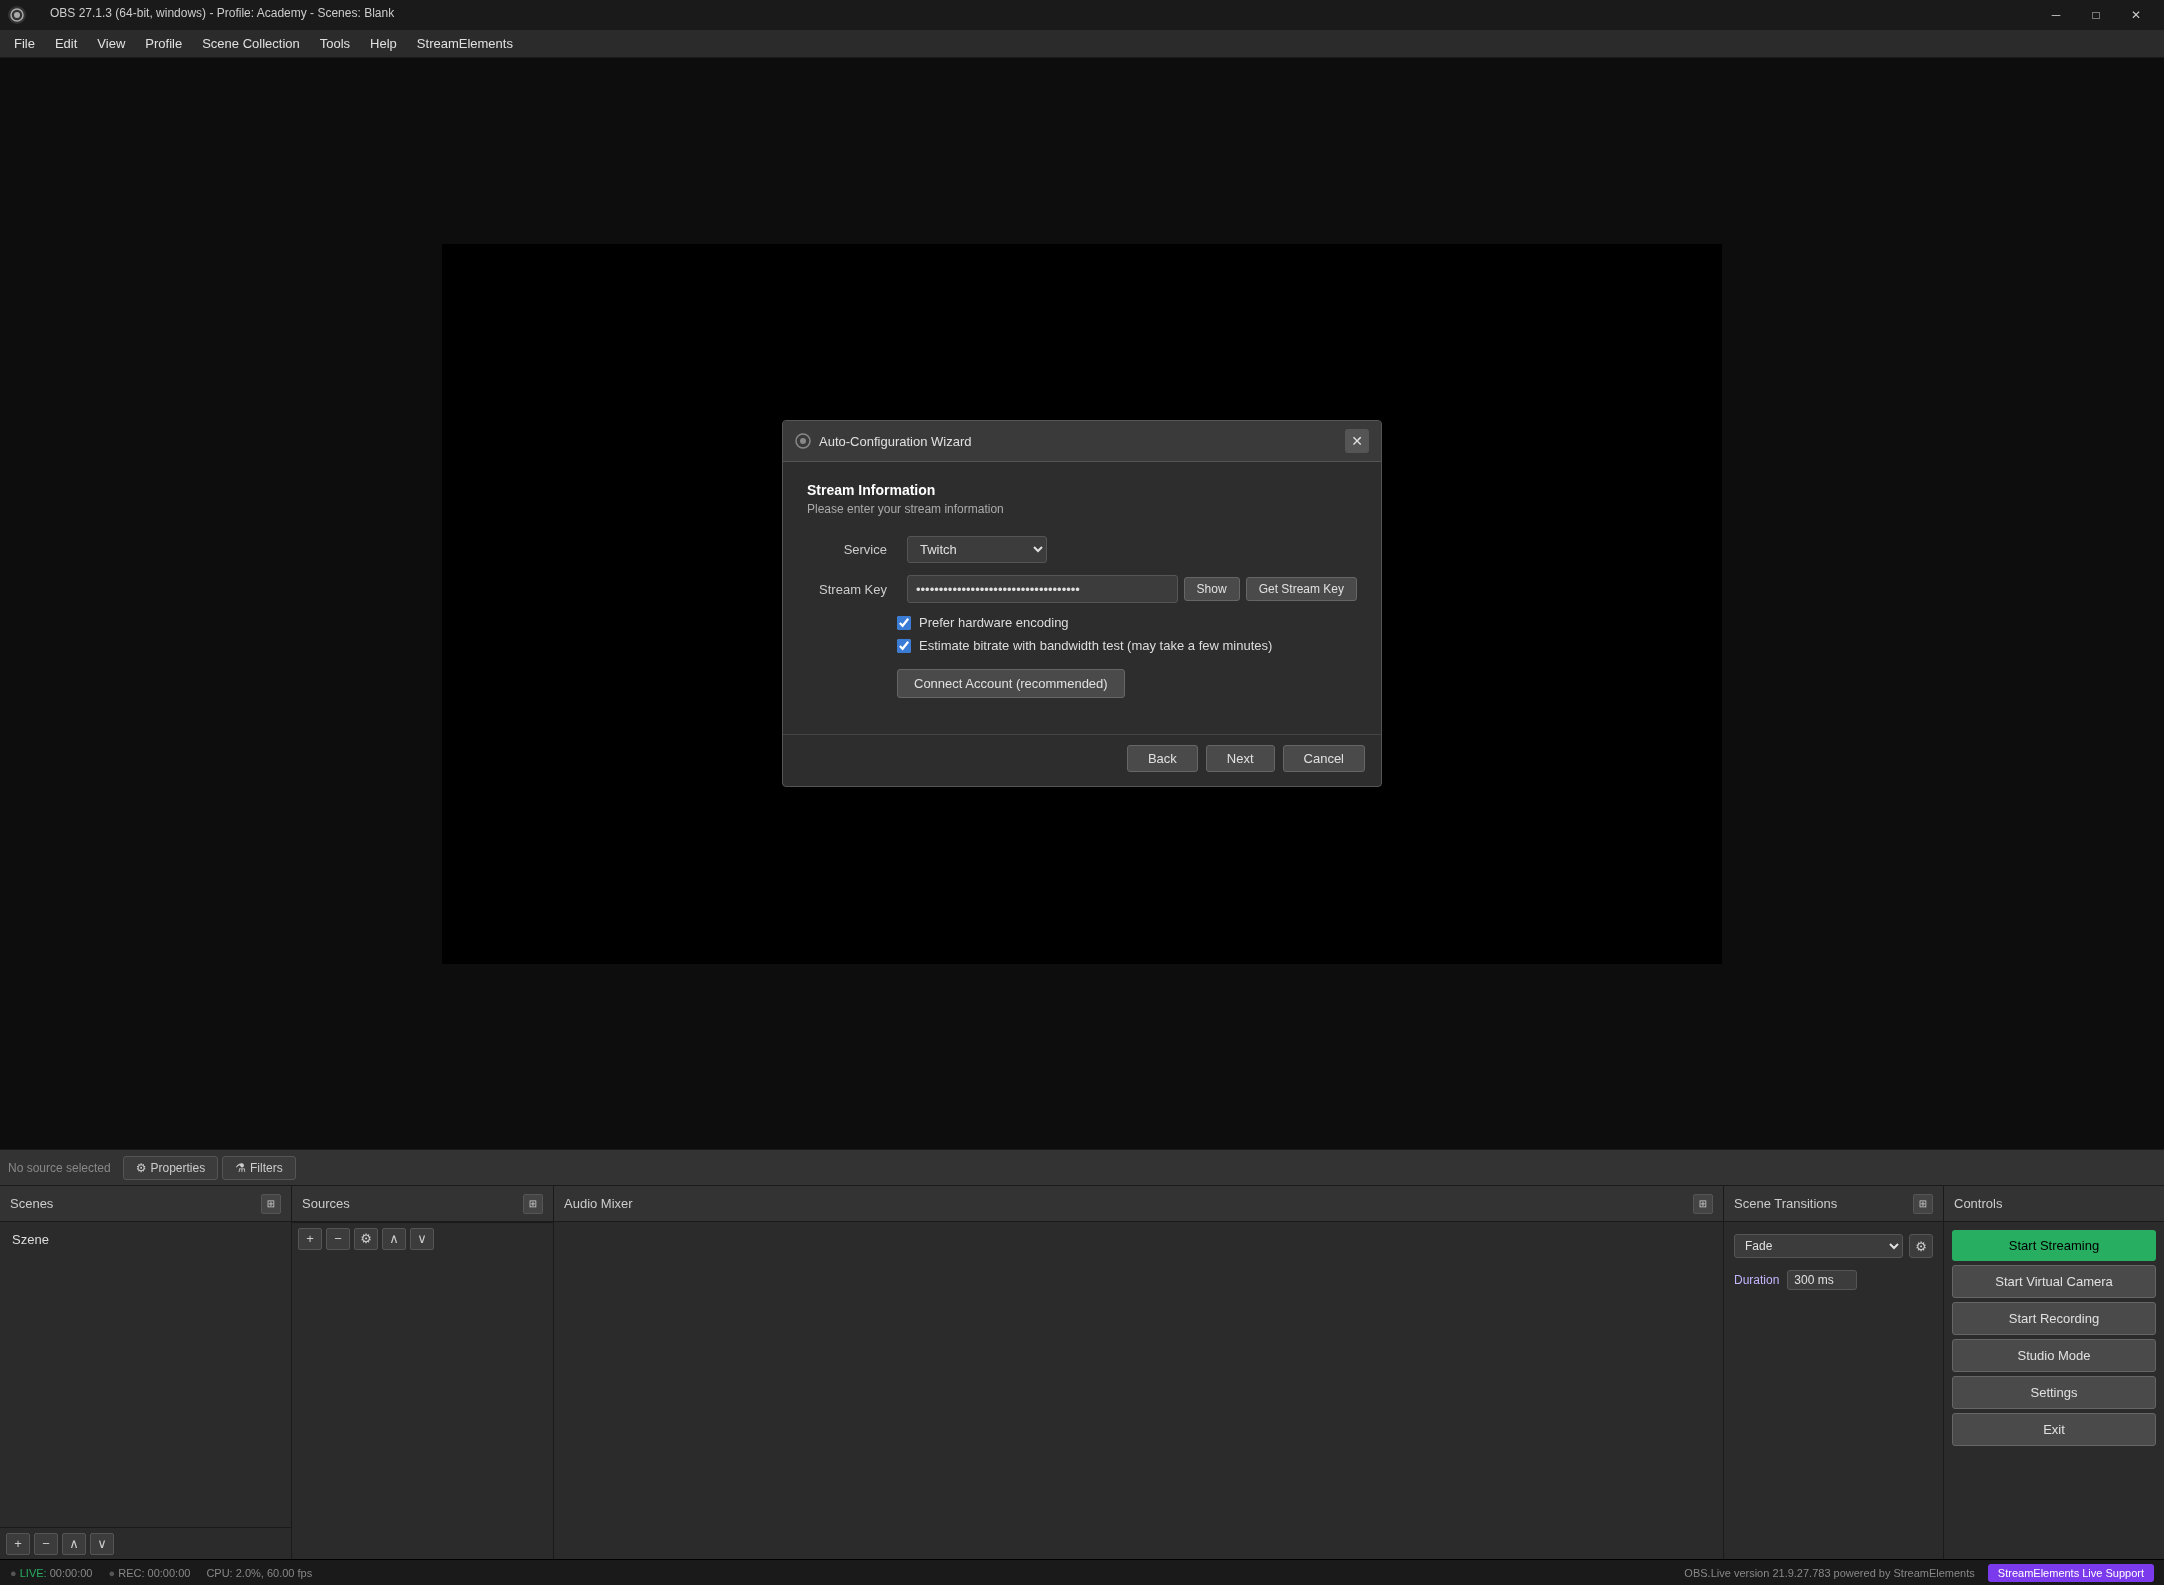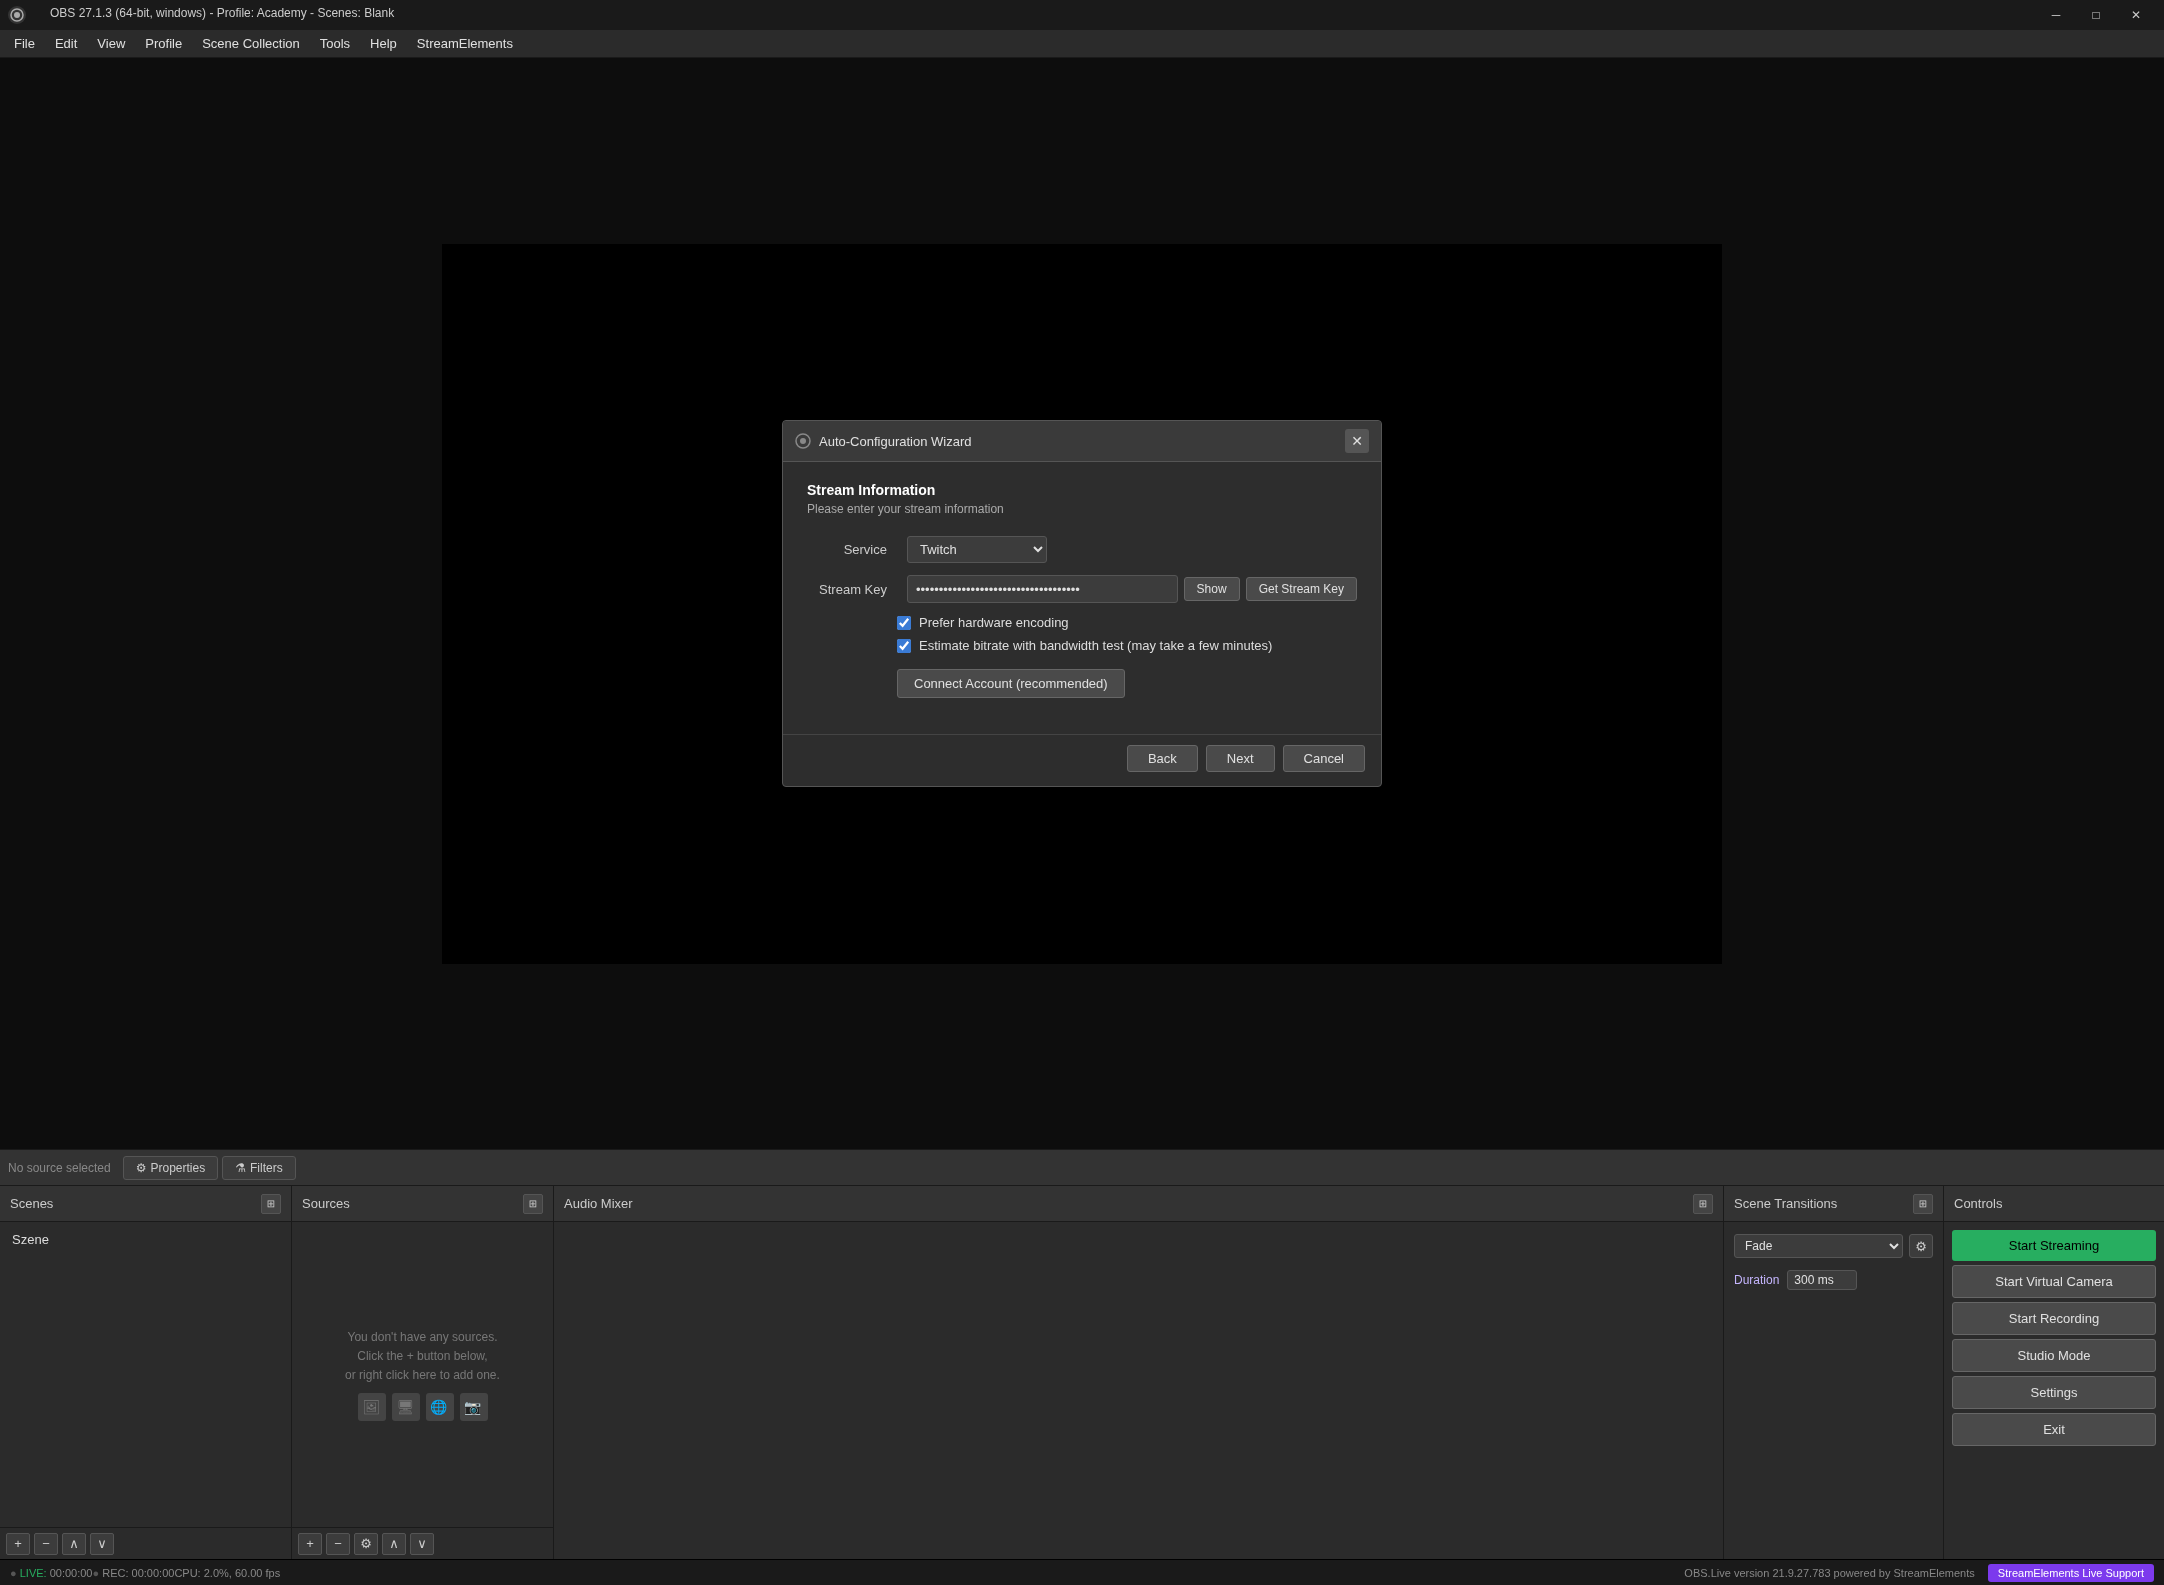--- a/index.html
+++ b/index.html
@@ -500,20 +500,21 @@
       padding: 0 10px;
       border-top: 1px solid #000;
       position: absolute;
       bottom: 0;
       left: 0;
       right: 0;
     }
     .status-left {
       display: flex;
       align-items: center;
+      gap: 16px;
       font-size: 11px;
       color: #888;
     }
     .status-right {
       font-size: 11px;
       color: #888;
     }
     .status-live {
       color: #27ae60;
     }
@@ -656,33 +657,20 @@
         <button class="footer-btn">∧</button>
         <button class="footer-btn">∨</button>
       </div>
     </div>
 
     <div id="sources-panel">
       <div class="panel-header">
         <span class="panel-title">Sources</span>
         <div class="panel-header-icons">
           <button class="panel-icon-btn">⊞</button>
-        </div>
-      </div>
-      <div class="panel-content">
-        <div class="no-sources-text">
-          <span>You don't have any sources.</span>
-          <span>Click the + button below,</span>
-          <span>or right click here to add one.</span>
-          <div class="source-icons-row">
-            <div class="src-icon">🖼</div>
-            <div class="src-icon">🖥</div>
-            <div class="src-icon">🌐</div>
-            <div class="src-icon">📷</div>
-          </div>
         </div>
       </div>
       <div class="panel-footer">
         <button class="footer-btn">+</button>
         <button class="footer-btn">−</button>
         <button class="footer-btn">⚙</button>
         <button class="footer-btn">∧</button>
         <button class="footer-btn">∨</button>
       </div>
     </div>

